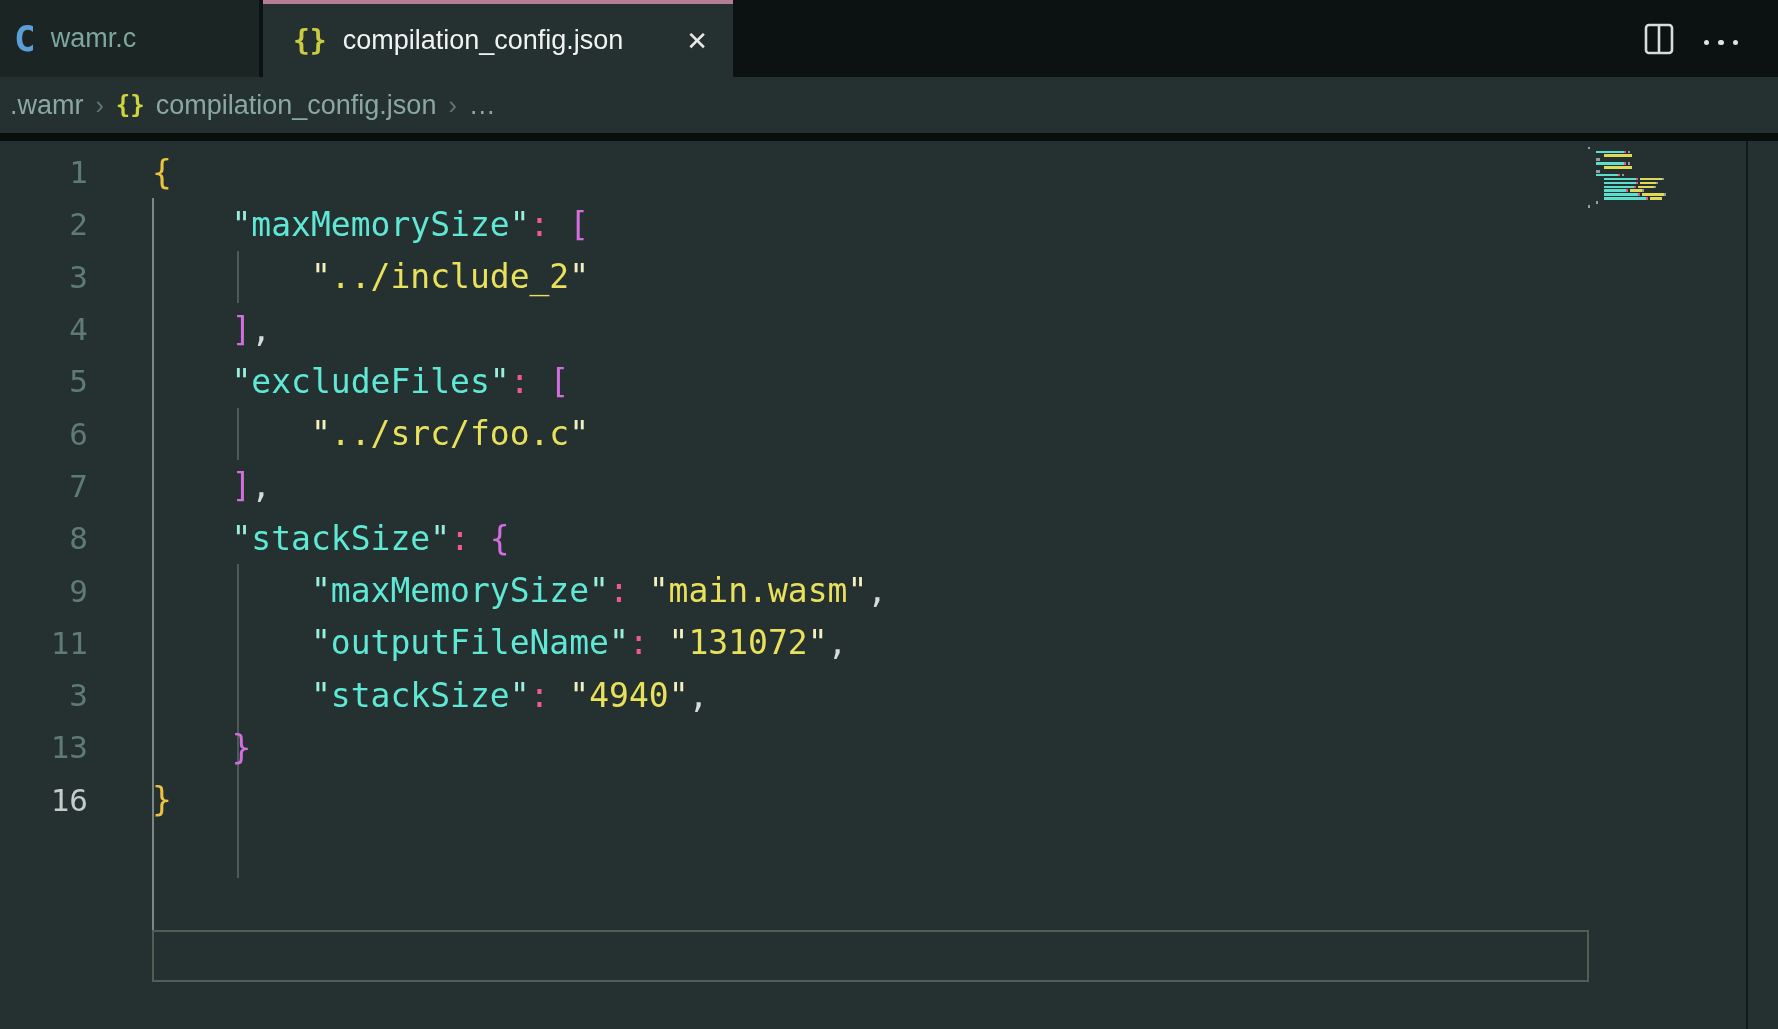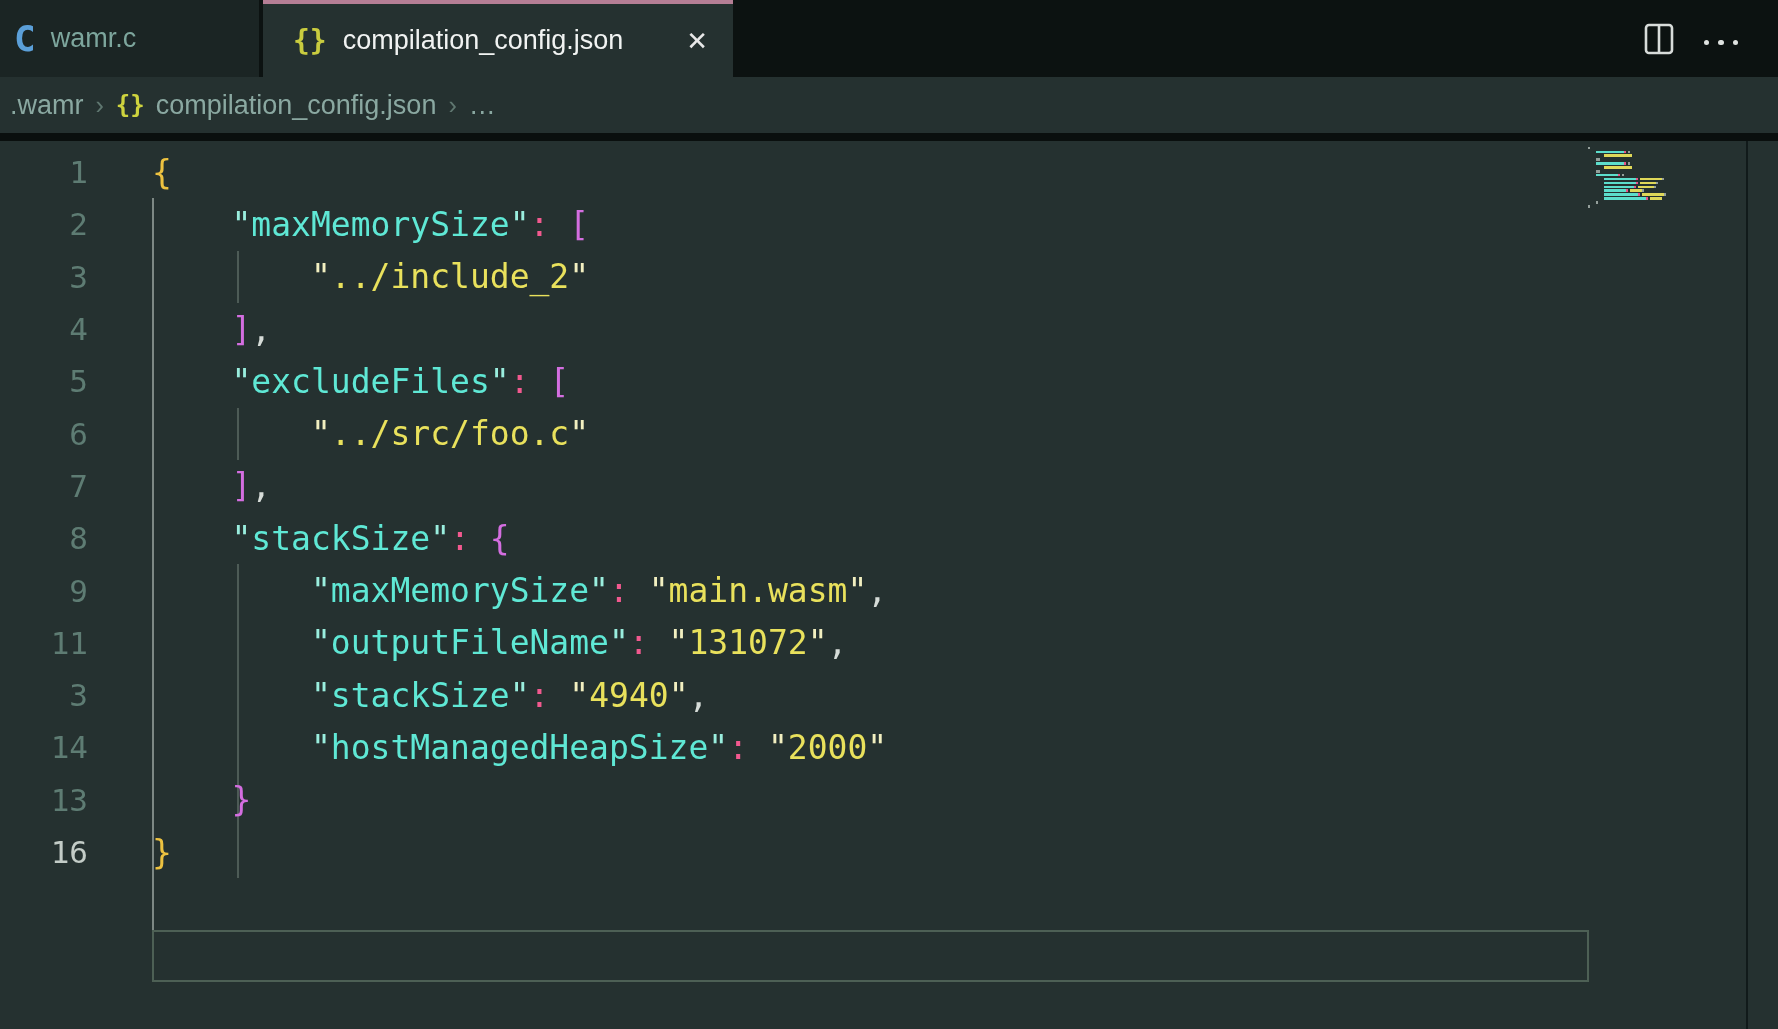--- a/index.html
+++ b/index.html
@@ -157,24 +157,20 @@
         </div>
         <div class="line">
           <span class="ln">11</span>
           <span class="lc"><span class="tk-w">        </span><span class="tk-kq">"</span><span class="tk-k">outputFileName</span><span class="tk-kq">"</span><span class="tk-p">:</span><span class="tk-w"> </span><span class="tk-sq">"</span><span class="tk-s">131072</span><span class="tk-sq">"</span><span class="tk-w">,</span></span>
         </div>
         <div class="line">
           <span class="ln">3</span>
           <span class="lc"><span class="tk-w">        </span><span class="tk-kq">"</span><span class="tk-k">stackSize</span><span class="tk-kq">"</span><span class="tk-p">:</span><span class="tk-w"> </span><span class="tk-sq">"</span><span class="tk-s">4940</span><span class="tk-sq">"</span><span class="tk-w">,</span></span>
         </div>
         <div class="line">
-          <span class="ln">14</span>
-          <span class="lc"><span class="tk-w">        </span><span class="tk-kq">"</span><span class="tk-k">hostManagedHeapSize</span><span class="tk-kq">"</span><span class="tk-p">:</span><span class="tk-w"> </span><span class="tk-sq">"</span><span class="tk-s">2000</span><span class="tk-sq">"</span></span>
-        </div>
-        <div class="line">
           <span class="ln">13</span>
           <span class="lc"><span class="tk-w">    </span><span class="tk-c1">}</span></span>
         </div>
         <div class="line current">
           <span class="ln">16</span>
           <span class="lc"><span class="tk-c0">}</span></span>
         </div>
       </div>
 
     <div class="current-line-border" style="top:789px;"></div>

